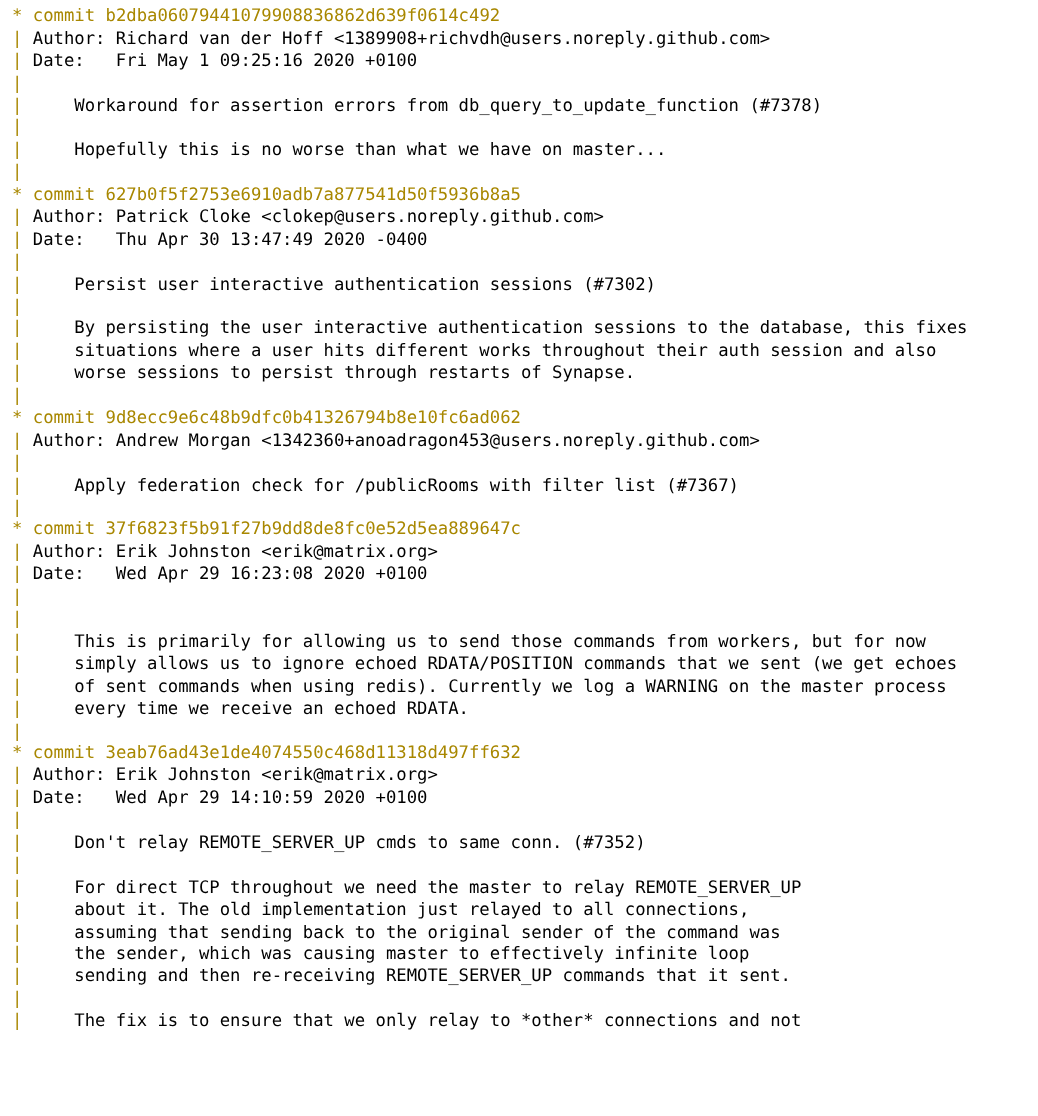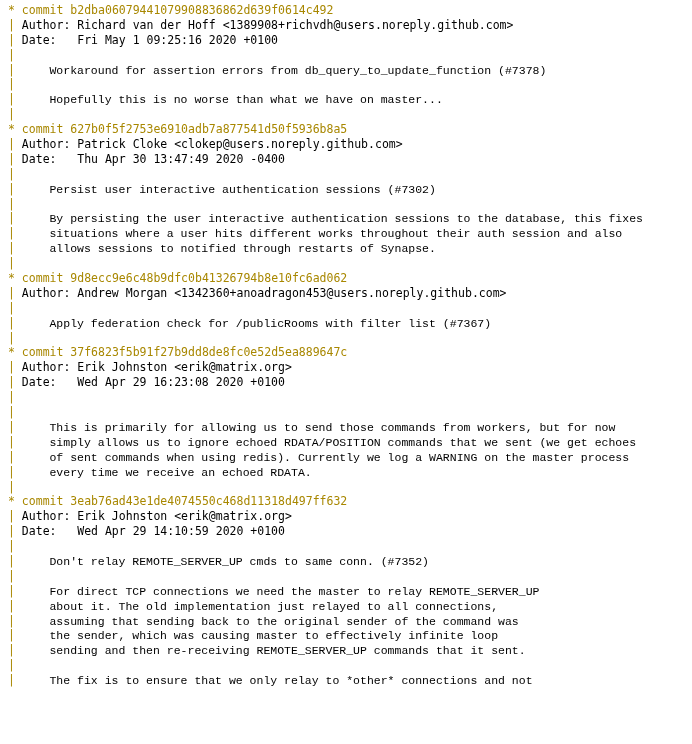--- a/index.html
+++ b/index.html
@@ -32,21 +32,20 @@
   }
   .sha {
     color: #a88700;
   }
   .plain {
     color: #000000;
     margin-top: 12px;
   }
   .body-text {
     color: #000000;
-    font-family: Liberation Mono, monospace;
   }
 </style>
 </head>
 <body>
 
 <div id="log">
     <div class="line"><span class="graph">* </span><span class="commit-kw">commit</span><span class="commit-kw"> </span><span class="sha">b2dba06079441079908836862d639f0614c492</span></div>
     <div class="line"><span class="graph">| </span><span class="plain">Author: Richard van der Hoff &lt;1389908+richvdh@users.noreply.github.com&gt;</span></div>
     <div class="line"><span class="graph">| </span><span class="plain">Date:   Fri May 1 09:25:16 2020 +0100</span></div>
     <div class="line"><span class="graph">| </span><span class="plain"></span></div>
@@ -55,21 +54,21 @@
     <div class="line"><span class="graph">| </span><span class="body-text">    Hopefully this is no worse than what we have on master...</span></div>
     <div class="line"><span class="graph">| </span><span class="plain"></span></div>
     <div class="line"><span class="graph">* </span><span class="commit-kw">commit</span><span class="commit-kw"> </span><span class="sha">627b0f5f2753e6910adb7a877541d50f5936b8a5</span></div>
     <div class="line"><span class="graph">| </span><span class="plain">Author: Patrick Cloke &lt;clokep@users.noreply.github.com&gt;</span></div>
     <div class="line"><span class="graph">| </span><span class="plain">Date:   Thu Apr 30 13:47:49 2020 -0400</span></div>
     <div class="line"><span class="graph">| </span><span class="plain"></span></div>
     <div class="line"><span class="graph">| </span><span class="body-text">    Persist user interactive authentication sessions (#7302)</span></div>
     <div class="line"><span class="graph">| </span><span class="plain"></span></div>
     <div class="line"><span class="graph">| </span><span class="body-text">    By persisting the user interactive authentication sessions to the database, this fixes</span></div>
     <div class="line"><span class="graph">| </span><span class="body-text">    situations where a user hits different works throughout their auth session and also</span></div>
-    <div class="line"><span class="graph">| </span><span class="body-text">    allows sessions to notified through restarts of Synapse.</span></div>
+    <div class="line"><span class="graph">| </span><span class="body-text">    worse sessions to persist through restarts of Synapse.</span></div>
     <div class="line"><span class="graph">| </span><span class="plain"></span></div>
     <div class="line"><span class="graph">* </span><span class="commit-kw">commit</span><span class="commit-kw"> </span><span class="sha">9d8ecc9e6c48b9dfc0b41326794b8e10fc6ad062</span></div>
     <div class="line"><span class="graph">| </span><span class="plain">Author: Andrew Morgan &lt;1342360+anoadragon453@users.noreply.github.com&gt;</span></div>
     <div class="line"><span class="graph">| </span><span class="plain"></span></div>
     <div class="line"><span class="graph">| </span><span class="body-text">    Apply federation check for /publicRooms with filter list (#7367)</span></div>
     <div class="line"><span class="graph">| </span><span class="plain"></span></div>
     <div class="line"><span class="graph">* </span><span class="commit-kw">commit</span><span class="commit-kw"> </span><span class="sha">37f6823f5b91f27b9dd8de8fc0e52d5ea889647c</span></div>
     <div class="line"><span class="graph">| </span><span class="plain">Author: Erik Johnston &lt;erik@matrix.org&gt;</span></div>
     <div class="line"><span class="graph">| </span><span class="plain">Date:   Wed Apr 29 16:23:08 2020 +0100</span></div>
     <div class="line"><span class="graph">| </span><span class="plain"></span></div>
@@ -78,20 +77,20 @@
     <div class="line"><span class="graph">| </span><span class="body-text">    simply allows us to ignore echoed RDATA/POSITION commands that we sent (we get echoes</span></div>
     <div class="line"><span class="graph">| </span><span class="body-text">    of sent commands when using redis). Currently we log a WARNING on the master process</span></div>
     <div class="line"><span class="graph">| </span><span class="body-text">    every time we receive an echoed RDATA.</span></div>
     <div class="line"><span class="graph">| </span><span class="plain"></span></div>
     <div class="line"><span class="graph">* </span><span class="commit-kw">commit</span><span class="commit-kw"> </span><span class="sha">3eab76ad43e1de4074550c468d11318d497ff632</span></div>
     <div class="line"><span class="graph">| </span><span class="plain">Author: Erik Johnston &lt;erik@matrix.org&gt;</span></div>
     <div class="line"><span class="graph">| </span><span class="plain">Date:   Wed Apr 29 14:10:59 2020 +0100</span></div>
     <div class="line"><span class="graph">| </span><span class="plain"></span></div>
     <div class="line"><span class="graph">| </span><span class="body-text">    Don't relay REMOTE_SERVER_UP cmds to same conn. (#7352)</span></div>
     <div class="line"><span class="graph">| </span><span class="plain"></span></div>
-    <div class="line"><span class="graph">| </span><span class="body-text">    For direct TCP connections we need the master to relay REMOTE_SERVER_UP</span></div>
+    <div class="line"><span class="graph">| </span><span class="body-text">    For direct TCP throughout we need the master to relay REMOTE_SERVER_UP</span></div>
     <div class="line"><span class="graph">| </span><span class="body-text">    about it. The old implementation just relayed to all connections,</span></div>
     <div class="line"><span class="graph">| </span><span class="body-text">    assuming that sending back to the original sender of the command was</span></div>
     <div class="line"><span class="graph">| </span><span class="body-text">    the sender, which was causing master to effectively infinite loop</span></div>
     <div class="line"><span class="graph">| </span><span class="body-text">    sending and then re-receiving REMOTE_SERVER_UP commands that it sent.</span></div>
     <div class="line"><span class="graph">| </span><span class="plain"></span></div>
     <div class="line"><span class="graph">| </span><span class="body-text">    The fix is to ensure that we only relay to *other* connections and not</span></div>
   </div>
 
 </body></html>

